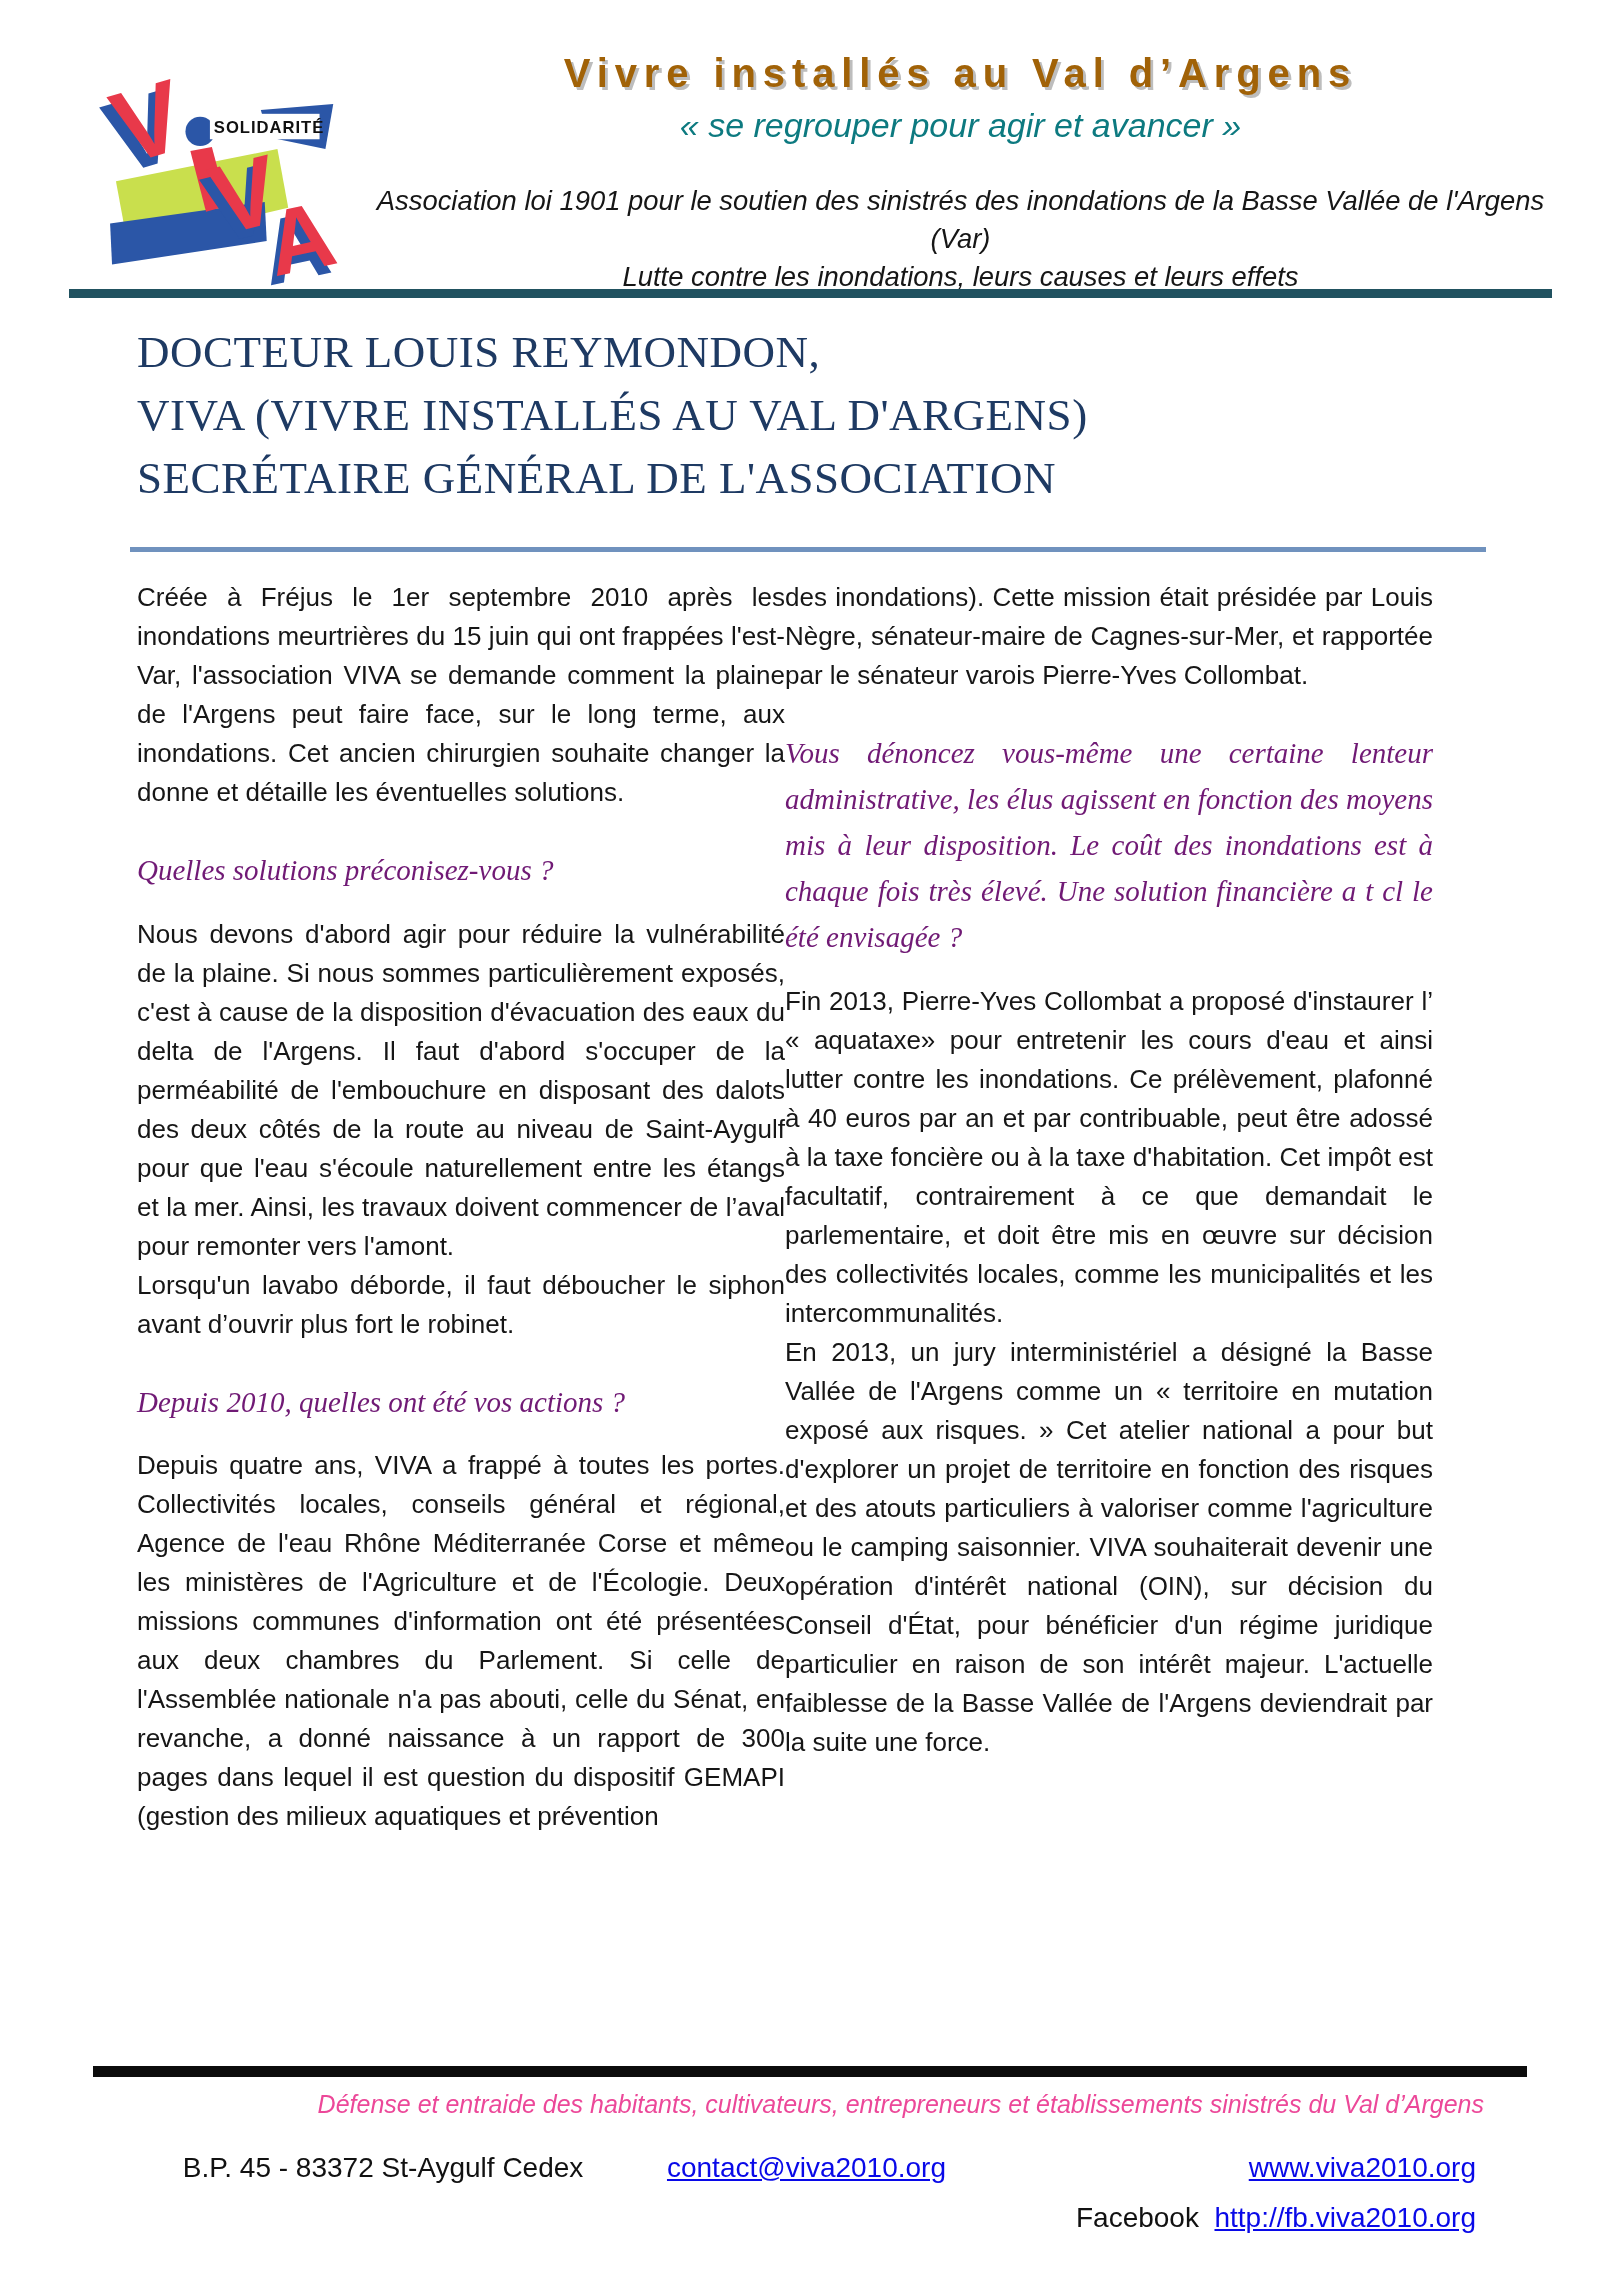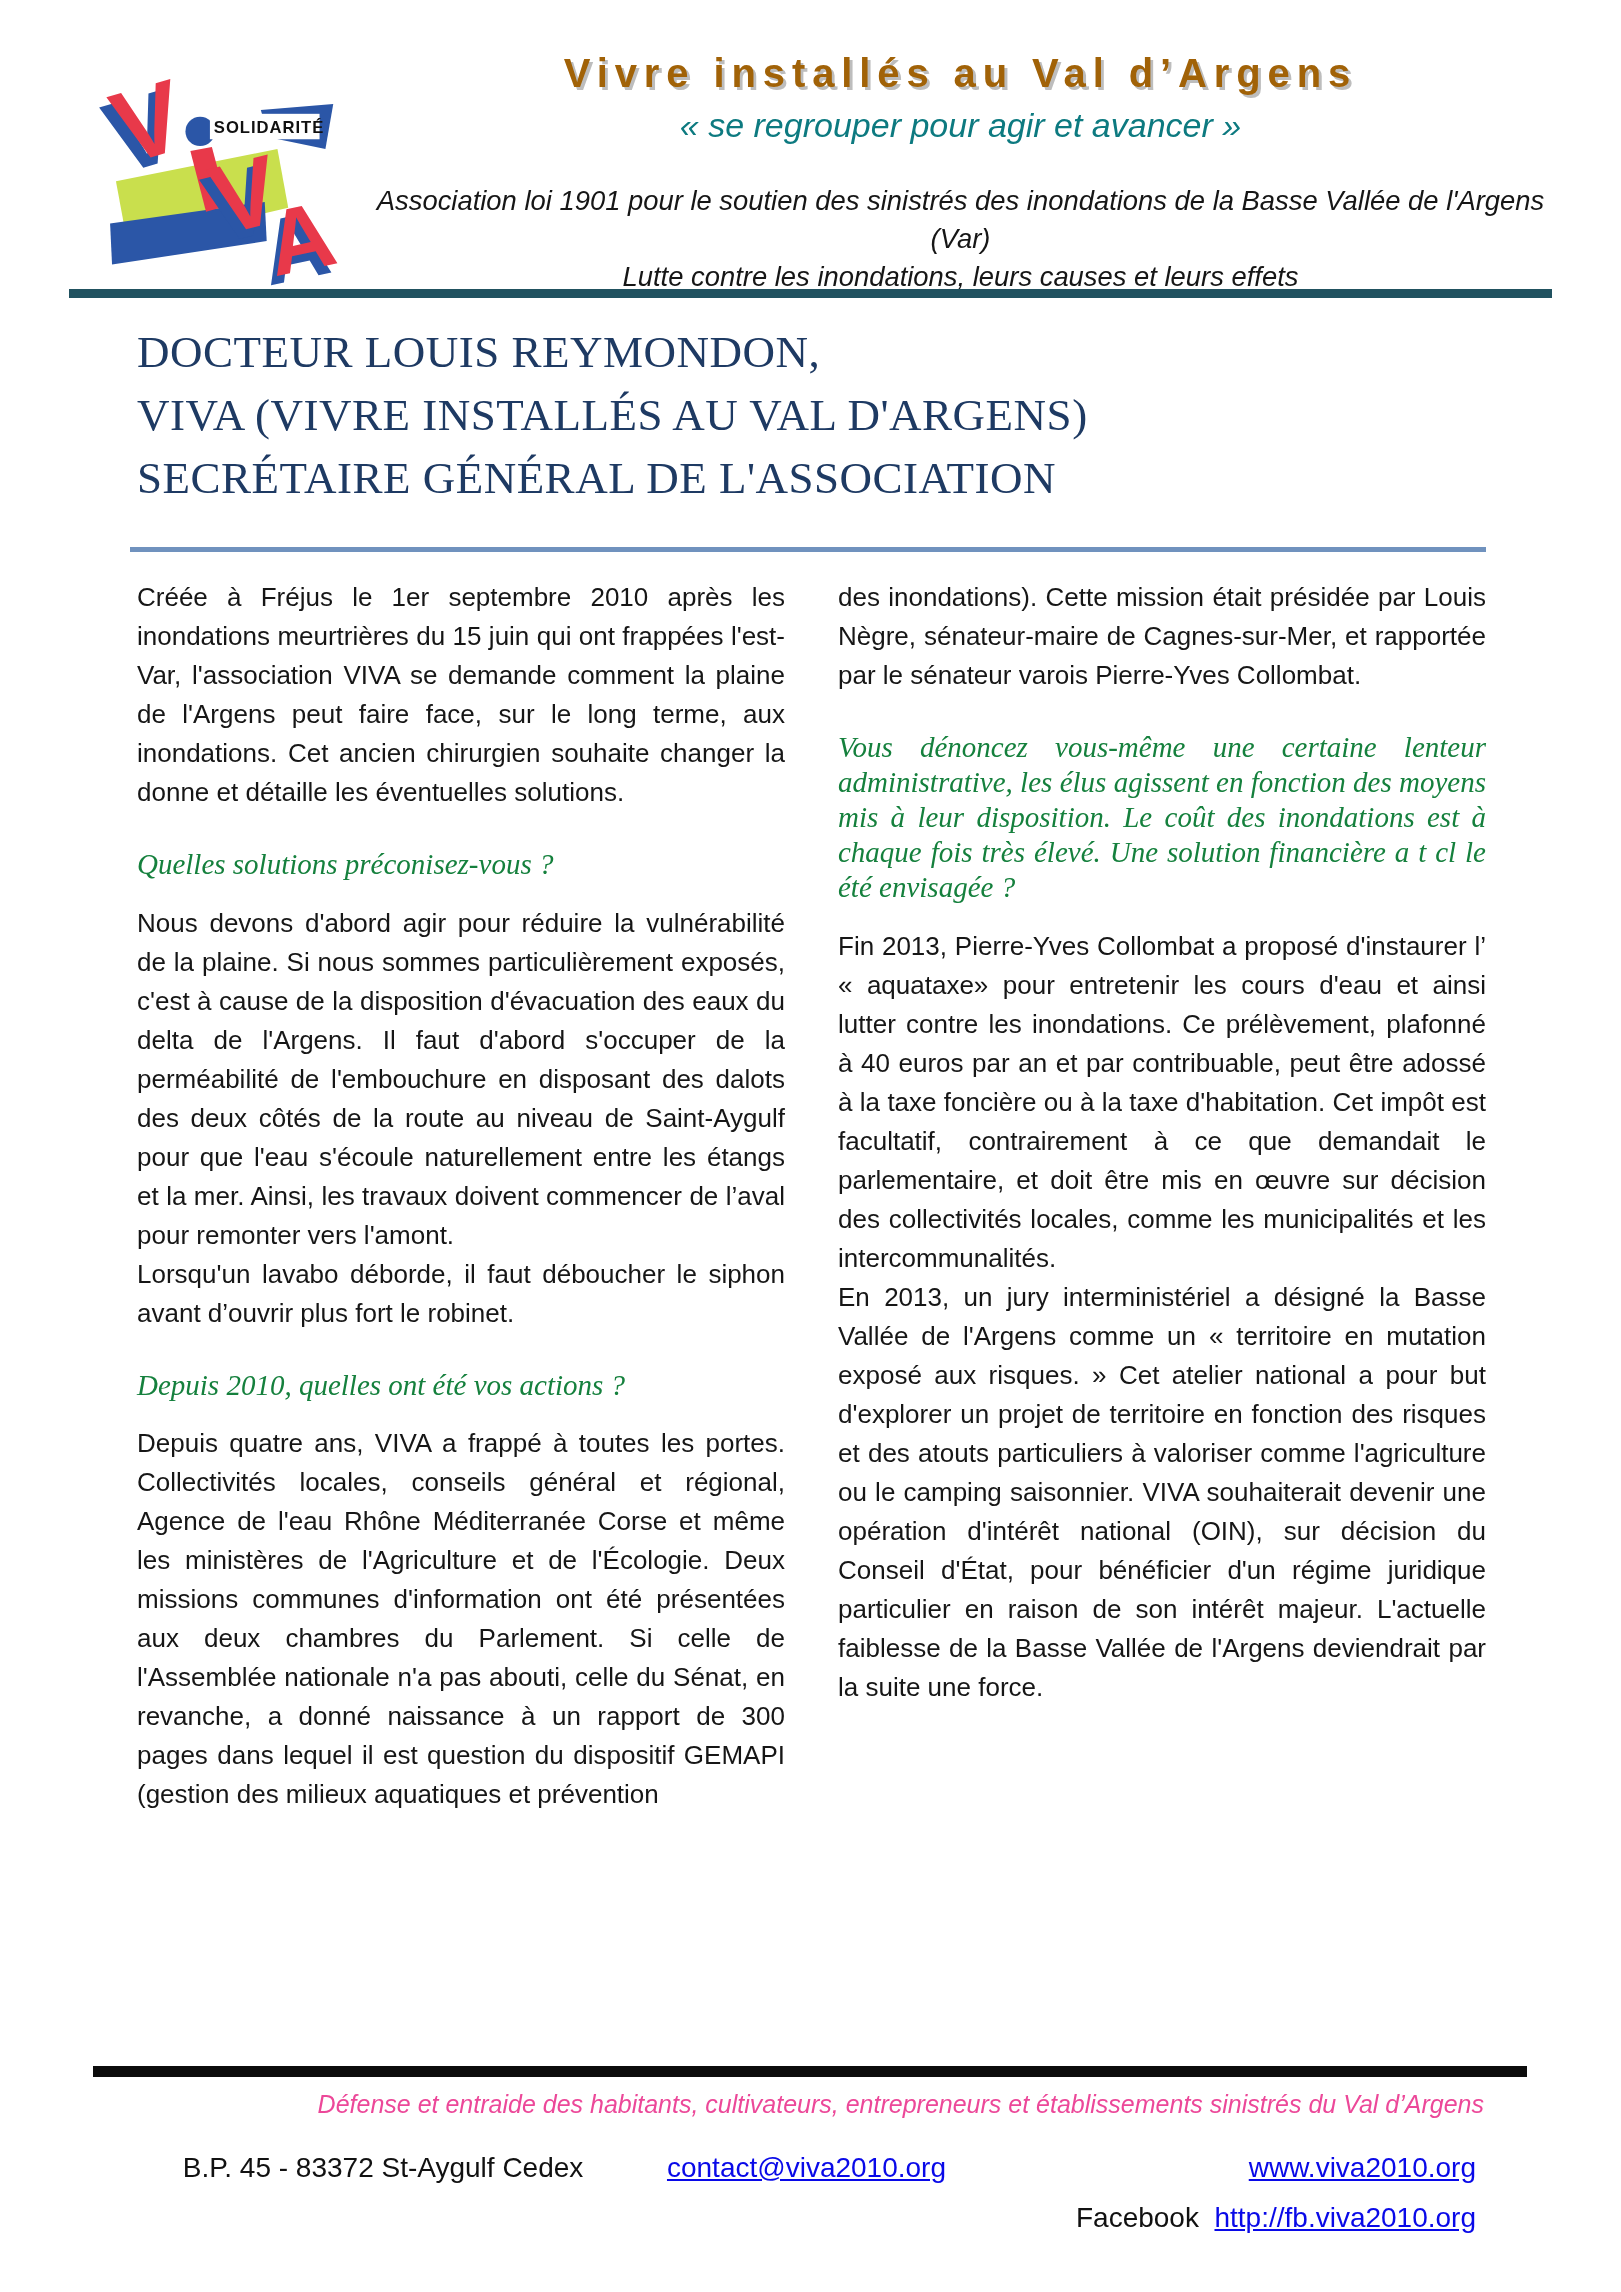--- a/index.html
+++ b/index.html
@@ -45,35 +45,35 @@
     color:#1e3a63;
     letter-spacing:0.5px;
   }
   .title-rule{
     position:absolute;left:130px;right:135px;top:547px;height:4.9px;
     background:#7092be;
   }
   
   .columns{
     position:absolute;left:137px;top:578px;width:1349px;
-    display:flex;gap:53px;
+    display:flex;
   }
   .col{width:648px;}
   .para{
     margin:0;
     font-size:26px;line-height:39px;
     text-align:justify;
     color:#161616;
   }
   .qhead{
     margin:35px 0 21.6px 0;
     font-family:"Liberation Serif", serif;
     font-style:italic;
-    font-size:29px;line-height:35px;
-    color:#15803d;
+    font-size:29px;line-height:46px;
+    color:#701a75;
   }
   .qhead.justified{text-align:justify;}
   
   .footer-bar{
     position:absolute;left:93px;right:94px;top:2066px;height:10.8px;
     background:#0c0c0c;
   }
   .footer-tagline{
     position:absolute;left:137px;right:137px;top:2090px;
     text-align:right;

